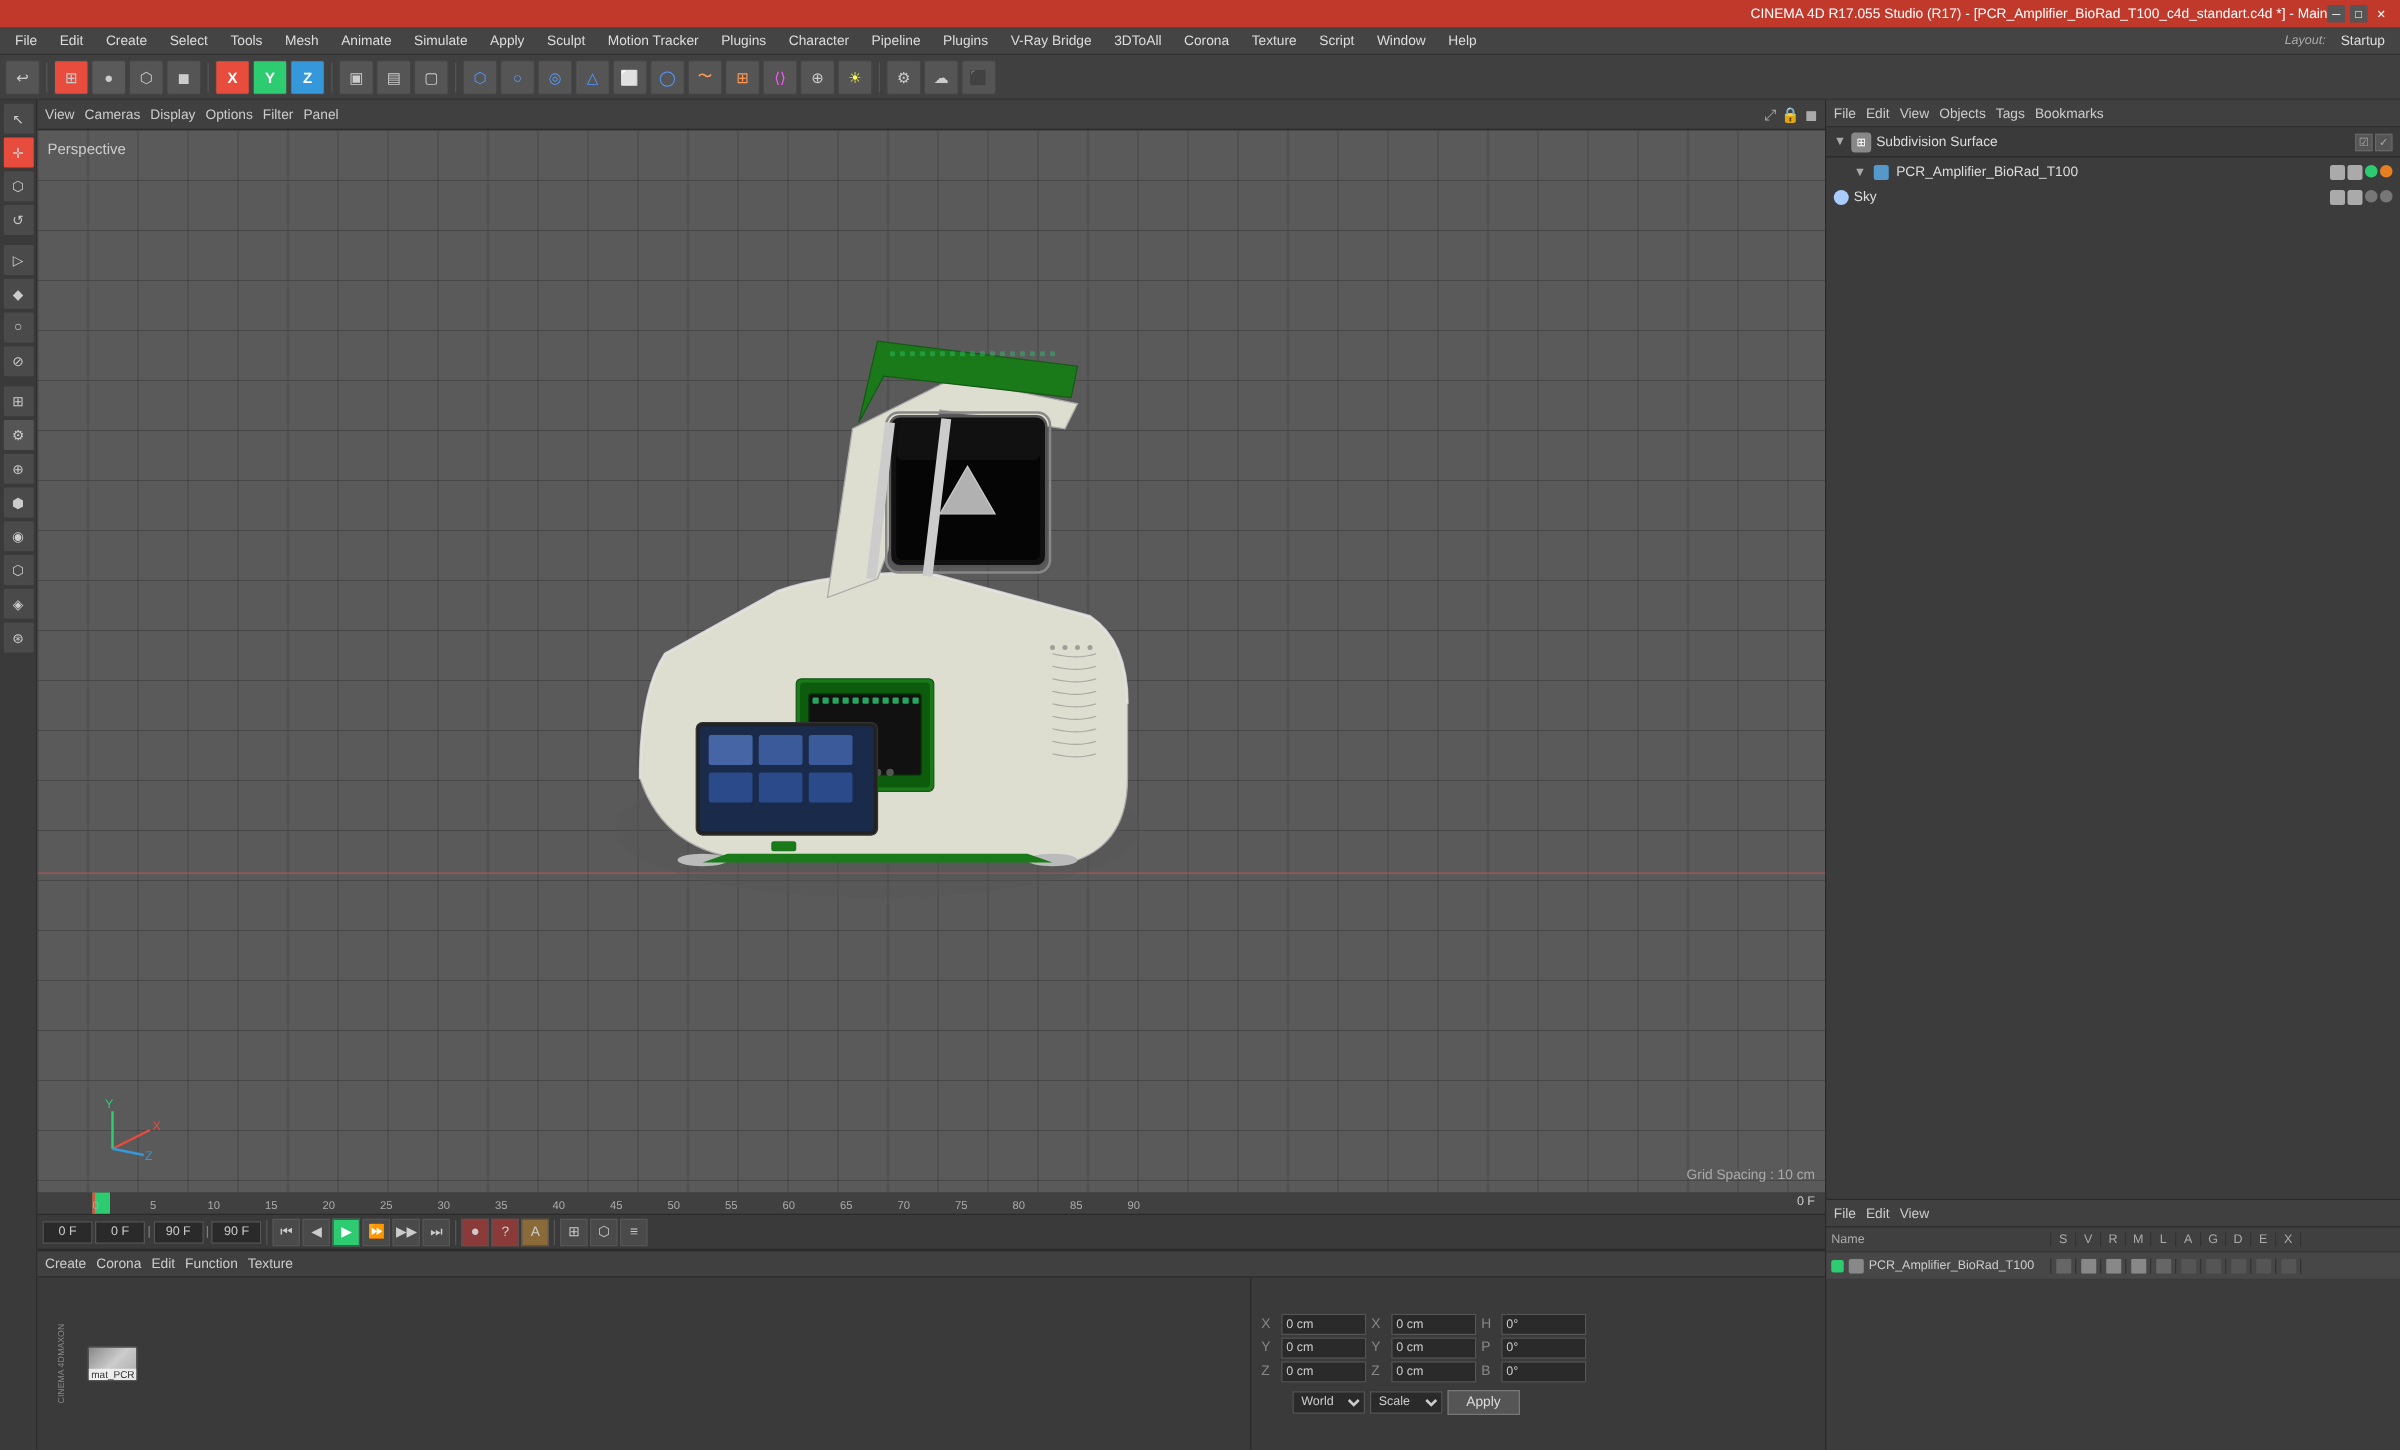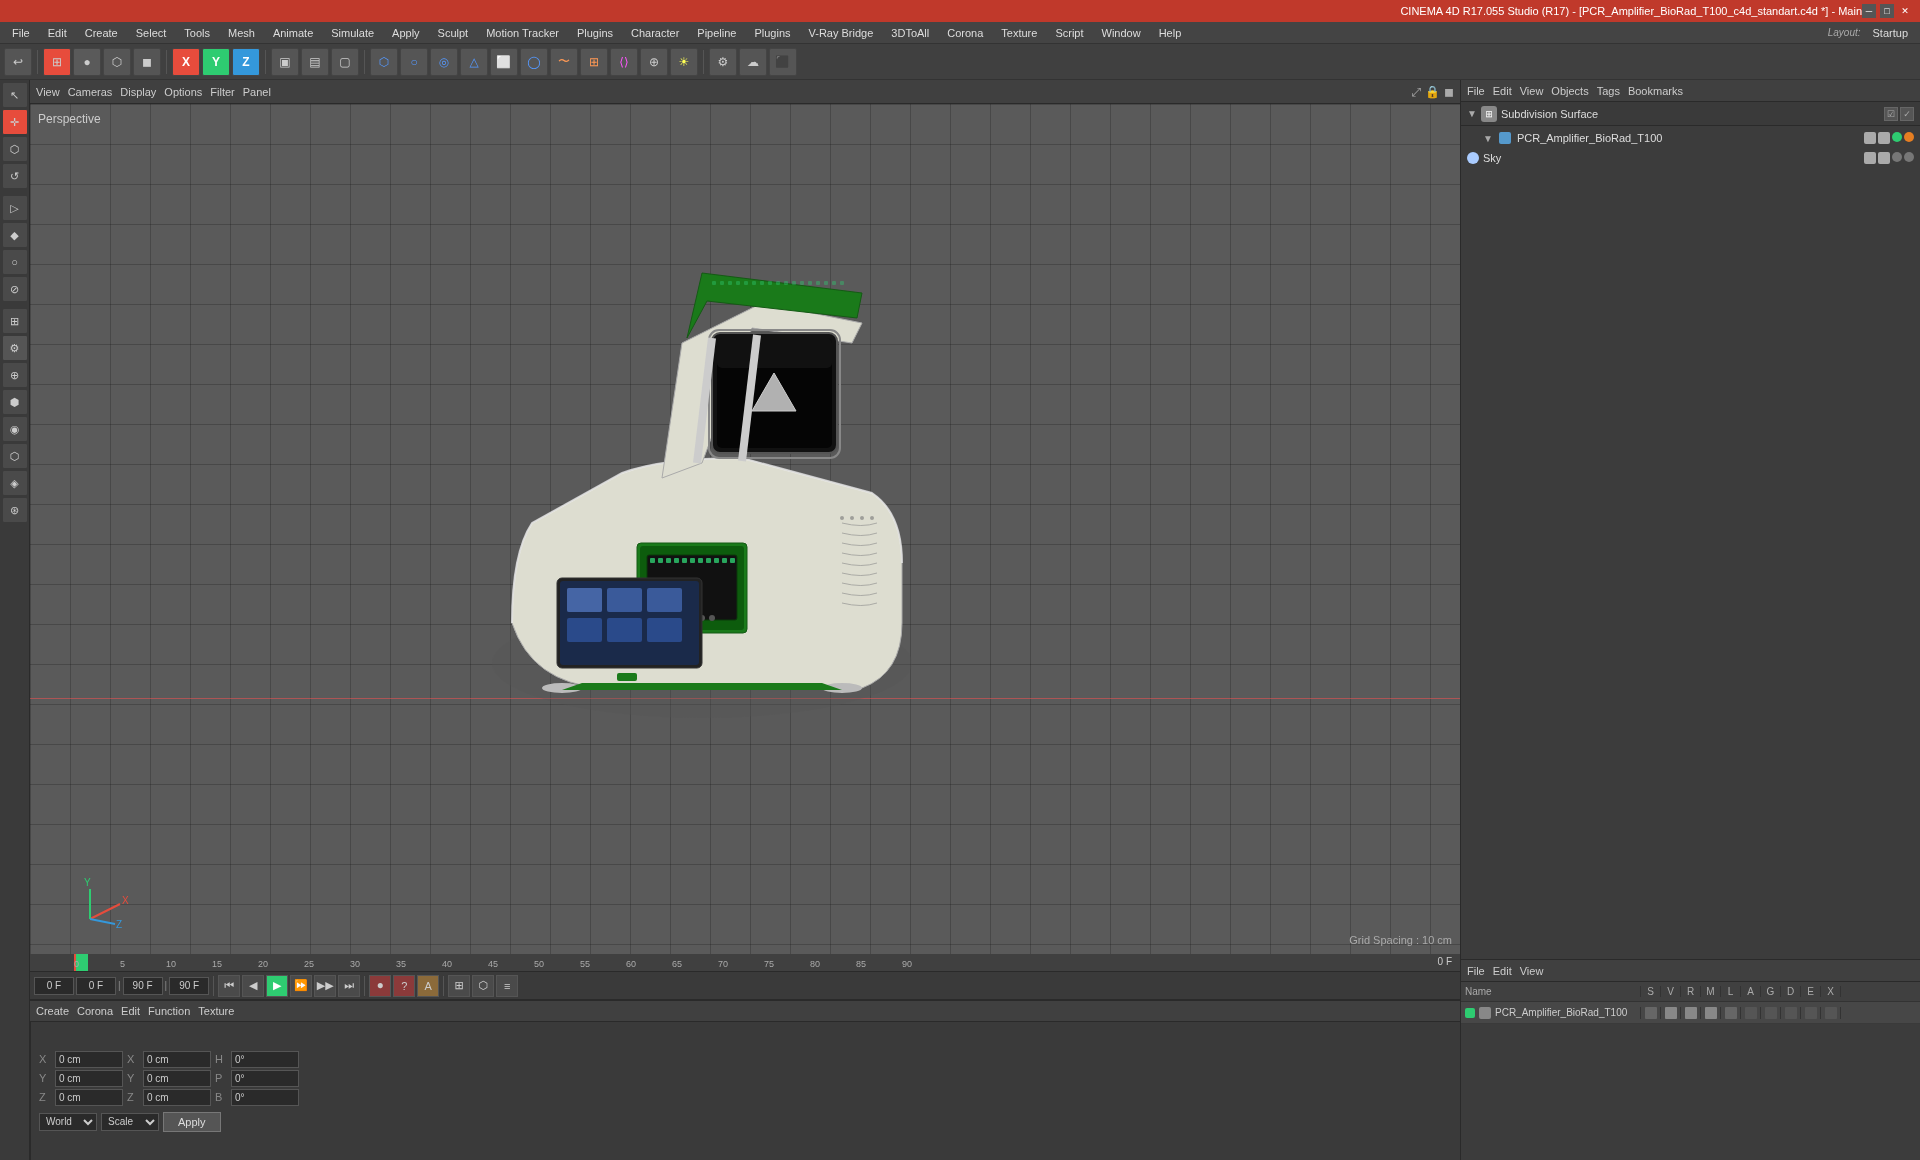--- a/index.html
+++ b/index.html
@@ -426,20 +426,21 @@
       font-size: 10px;
       height: 17px;
       padding: 0 3px;
       width: 68px;
     }
     .coord-bottom-row {
       display: flex;
       align-items: center;
       gap: 4px;
       margin-top: 2px;
+      margin-left: 25px;
     }
     .coord-select {
       background: #2a2a2a;
       border: 1px solid #555;
       color: #ccc;
       font-size: 10px;
       height: 18px;
       padding: 0 2px;
       width: 58px;
     }
@@ -766,20 +767,31 @@
     <div id="bottom-area">
       <div id="bottom-toolbar">
         <span class="vp-menu">Create</span>
         <span class="vp-menu">Corona</span>
         <span class="vp-menu">Edit</span>
         <span class="vp-menu">Function</span>
         <span class="vp-menu">Texture</span>
       </div>
       <div id="bottom-content">
 
+        <div id="mat-panel">
+
+          <div style="display:flex;flex-direction:column;align-items:center;justify-content:center;width:30px;">
+            <div style="font-size:7px;color:#888;writing-mode:vertical-rl;transform:rotate(180deg);">MAXON</div>
+            <div style="font-size:7px;color:#888;writing-mode:vertical-rl;transform:rotate(180deg);">CINEMA 4D</div>
+          </div>
+
+          <div class="mat-swatch">
+            <div class="mat-swatch-label">mat_PCR</div>
+          </div>
+        </div>
 
         <div id="coord-panel">
           <div class="coord-grid">
             <span class="coord-val-label">X</span>
             <input class="coord-val-field" type="text" value="0 cm" style="">
             <span class="coord-val-label">X</span>
             <input class="coord-val-field" type="text" value="0 cm" style="">
             <span class="coord-val-label">H</span>
             <input class="coord-val-field" type="text" value="0°" style="">
 

